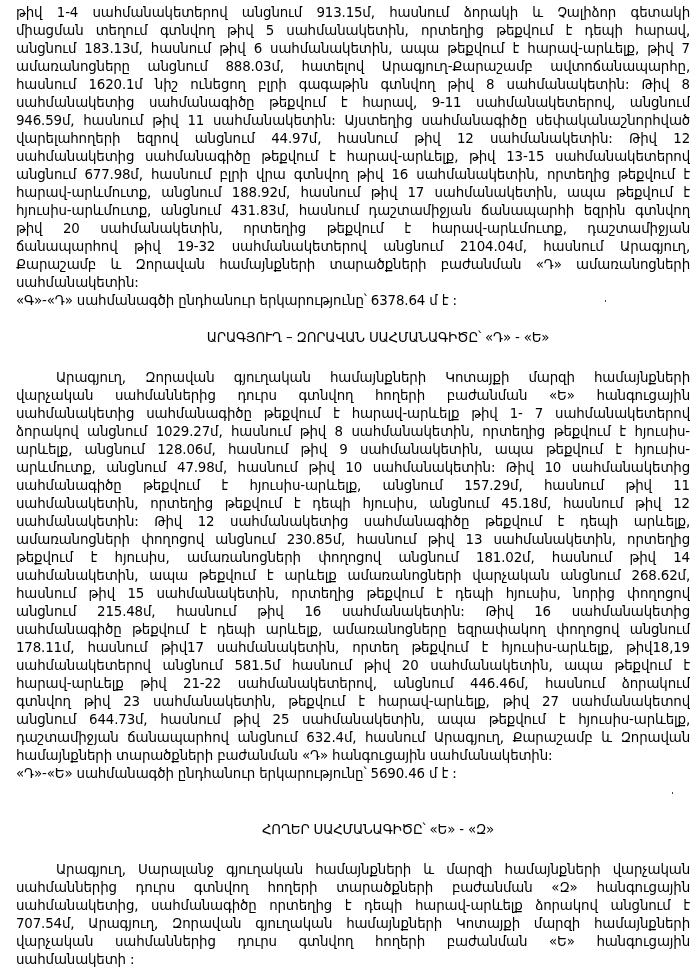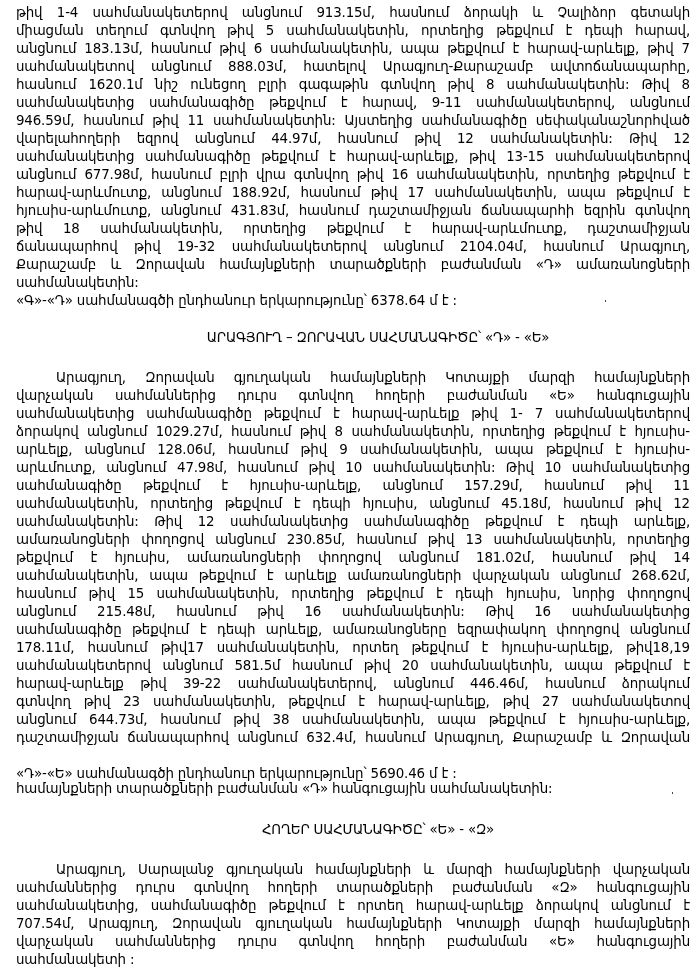--- a/index.html
+++ b/index.html
@@ -27,30 +27,30 @@
 </style>
 </head>
 <body>
 
 <div class="page">
 
   <div>
     <div class="line" style="top:4px">թիվ 1-4 սահմանակետերով անցնում 913.15մ, հասնում ձորակի և Չալիձոր գետակի</div>
     <div class="line" style="top:22px">միացման տեղում գտնվող թիվ 5 սահմանակետին, որտեղից թեքվում է դեպի հարավ,</div>
     <div class="line" style="top:40px">անցնում 183.13մ, հասնում թիվ 6 սահմանակետին, ապա թեքվում է հարավ-արևելք, թիվ 7</div>
-    <div class="line" style="top:58px">սահմանակետով անցնում 888.03մ, հատելով Արագյուղ-Քարաշամբ ավտոճանապարհը,</div>
+    <div class="line" style="top:58px">ամառանոցները անցնում 888.03մ, հատելով Արագյուղ-Քարաշամբ ավտոճանապարհը,</div>
     <div class="line" style="top:76px">հասնում 1620.1մ նիշ ունեցող բլրի գագաթին գտնվող թիվ 8 սահմանակետին: Թիվ 8</div>
     <div class="line" style="top:94px">սահմանակետից սահմանագիծը թեքվում է հարավ, 9-11 սահմանակետերով, անցնում</div>
     <div class="line" style="top:112px">946.59մ, հասնում թիվ 11 սահմանակետին: Այստեղից սահմանագիծը սեփականաշնորհված</div>
     <div class="line" style="top:130px">վարելահողերի եզրով անցնում 44.97մ, հասնում թիվ 12 սահմանակետին: Թիվ 12</div>
     <div class="line" style="top:148px">սահմանակետից սահմանագիծը թեքվում է հարավ-արևելք, թիվ 13-15 սահմանակետերով</div>
     <div class="line" style="top:166px">անցնում 677.98մ, հասնում բլրի վրա գտնվող թիվ 16 սահմանակետին, որտեղից թեքվում է</div>
     <div class="line" style="top:184px">հարավ-արևմուտք, անցնում 188.92մ, հասնում թիվ 17 սահմանակետին, ապա թեքվում է</div>
     <div class="line" style="top:202px">հյուսիս-արևմուտք, անցնում 431.83մ, հասնում դաշտամիջյան ճանապարհի եզրին գտնվող</div>
-    <div class="line" style="top:220px">թիվ 18 սահմանակետին, որտեղից թեքվում է հարավ-արևմուտք, դաշտամիջյան</div>
+    <div class="line" style="top:220px">թիվ 20 սահմանակետին, որտեղից թեքվում է հարավ-արևմուտք, դաշտամիջյան</div>
     <div class="line" style="top:238px">ճանապարհով թիվ 19-32 սահմանակետերով անցնում 2104.04մ, հասնում Արագյուղ,</div>
     <div class="line" style="top:256px">Քարաշամբ և Զորավան համայնքների տարածքների բաժանման «Դ» ամառանոցների</div>
     <div class="line last" style="top:274px">սահմանակետին:</div>
     <div class="line last" style="top:292px">«Գ»-«Դ» սահմանագծի ընդհանուր երկարությունը՝ 6378.64 մ է :</div>
   </div>
   <div class="dot" style="left:605px;top:300px"></div>
 
   <div class="heading" style="top:329px">ԱՐԱԳՅՈՒՂ – ԶՈՐԱՎԱՆ ՍԱՀՄԱՆԱԳԻԾԸ՝ «Դ» - «Ե»</div>
 
   <div>
@@ -64,33 +64,33 @@
     <div class="line" style="top:495px">սահմանակետին, որտեղից թեքվում է դեպի հյուսիս, անցնում 45.18մ, հասնում թիվ 12</div>
     <div class="line" style="top:513px">սահմանակետին: Թիվ 12 սահմանակետից սահմանագիծը թեքվում է դեպի արևելք,</div>
     <div class="line" style="top:531px">ամառանոցների փողոցով անցնում 230.85մ, հասնում թիվ 13 սահմանակետին, որտեղից</div>
     <div class="line" style="top:549px">թեքվում է հյուսիս, ամառանոցների փողոցով անցնում 181.02մ, հասնում թիվ 14</div>
     <div class="line" style="top:567px">սահմանակետին, ապա թեքվում է արևելք ամառանոցների վարչական անցնում 268.62մ,</div>
     <div class="line" style="top:585px">հասնում թիվ 15 սահմանակետին, որտեղից թեքվում է դեպի հյուսիս, նորից փողոցով</div>
     <div class="line" style="top:603px">անցնում 215.48մ, հասնում թիվ 16 սահմանակետին: Թիվ 16 սահմանակետից</div>
     <div class="line" style="top:621px">սահմանագիծը թեքվում է դեպի արևելք, ամառանոցները եզրափակող փողոցով անցնում</div>
     <div class="line" style="top:639px">178.11մ, հասնում թիվ17 սահմանակետին, որտեղ թեքվում է հյուսիս-արևելք, թիվ18,19</div>
     <div class="line" style="top:657px">սահմանակետերով անցնում 581.5մ հասնում թիվ 20 սահմանակետին, ապա թեքվում է</div>
-    <div class="line" style="top:675px">հարավ-արևելք թիվ 39-22 սահմանակետերով, անցնում 446.46մ, հասնում ձորակում</div>
+    <div class="line" style="top:675px">հարավ-արևելք թիվ 21-22 սահմանակետերով, անցնում 446.46մ, հասնում ձորակում</div>
     <div class="line" style="top:693px">գտնվող թիվ 23 սահմանակետին, թեքվում է հարավ-արևելք, թիվ 27 սահմանակետով</div>
-    <div class="line" style="top:711px">անցնում 644.73մ, հասնում թիվ 38 սահմանակետին, ապա թեքվում է հյուսիս-արևելք,</div>
+    <div class="line" style="top:711px">անցնում 644.73մ, հասնում թիվ 25 սահմանակետին, ապա թեքվում է հյուսիս-արևելք,</div>
     <div class="line" style="top:729px">դաշտամիջյան ճանապարհով անցնում 632.4մ, հասնում Արագյուղ, Քարաշամբ և Զորավան</div>
-    <div class="line last" style="top:780px">համայնքների տարածքների բաժանման «Դ» հանգուցային սահմանակետին:</div>
+    <div class="line last" style="top:747px">համայնքների տարածքների բաժանման «Դ» հանգուցային սահմանակետին:</div>
     <div class="line last" style="top:765px">«Դ»-«Ե» սահմանագծի ընդհանուր երկարությունը՝ 5690.46 մ է :</div>
   </div>
   <div class="dot" style="left:672px;top:792px"></div>
 
   <div class="heading" style="top:821px">ՀՈՂԵՐ ՍԱՀՄԱՆԱԳԻԾԸ՝ «Ե» - «Զ»</div>
 
   <div>
     <div class="line indent" style="top:861px">Արագյուղ, Սարալանջ գյուղական համայնքների և մարզի համայնքների վարչական</div>
     <div class="line" style="top:879px">սահմաններից դուրս գտնվող հողերի տարածքների բաժանման «Զ» հանգուցային</div>
-    <div class="line" style="top:897px">սահմանակետից, սահմանագիծը թեքվում է որտեղ հարավ-արևելք ձորակով անցնում է</div>
+    <div class="line" style="top:897px">սահմանակետից, սահմանագիծը որտեղից է դեպի հարավ-արևելք ձորակով անցնում է</div>
     <div class="line" style="top:915px">707.54մ, Արագյուղ, Զորավան գյուղական համայնքների Կոտայքի մարզի համայնքների</div>
     <div class="line" style="top:933px">վարչական սահմաններից դուրս գտնվող հողերի բաժանման «Ե» հանգուցային</div>
     <div class="line last" style="top:951px">սահմանակետի :</div>
   </div>
 
 </div>
 
 </body></html>

